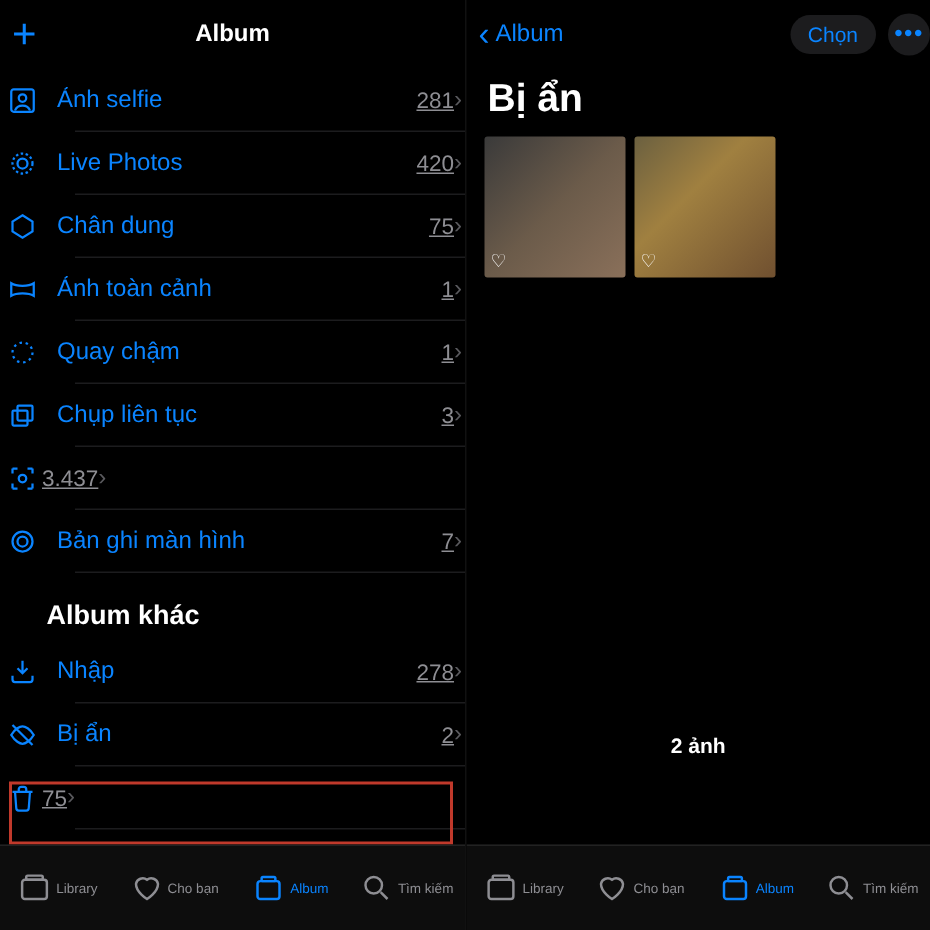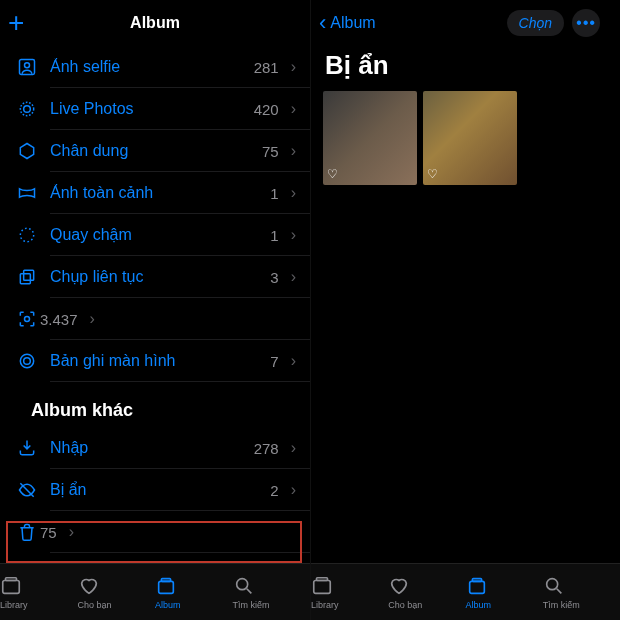--- a/index.html
+++ b/index.html
@@ -6,47 +6,47 @@
   .stage{width:620px;height:620px;background:#fff;position:relative;}
   .phones{display:flex;width:620px;height:620px;}
   .phone{width:310px;height:620px;background:#000;color:#fff;position:relative;display:flex;flex-direction:column;overflow:hidden;box-sizing:border-box;}
   .phone + .phone{border-left:1px solid #111;}
   
   .hdr{height:46px;flex:0 0 46px;position:relative;display:flex;align-items:center;justify-content:center;}
   .hdr-title{font-size:16px;font-weight:600;color:#fff;}
   .hdr-left{position:absolute;left:8px;top:0;height:46px;display:flex;align-items:center;color:#0A84FF;font-size:28px;line-height:1;}
   .back-grp{display:flex;align-items:center;font-size:16px;color:#0A84FF;gap:2px;}
   .back-grp .chev{font-size:22px;line-height:1;margin-right:2px;}
-  .hdr-right{position:absolute;right:20px;top:0;height:46px;display:flex;align-items:center;gap:8px;font-style:italic;}
+  .hdr-right{position:absolute;right:0;top:0;height:46px;display:flex;align-items:center;gap:8px;}
   .pill{background:#1c1c1e;color:#0A84FF;font-size:14px;padding:5px 12px;border-radius:14px;}
   .dotbtn{width:28px;height:28px;border-radius:14px;background:#1c1c1e;color:#0A84FF;display:flex;align-items:center;justify-content:center;font-size:16px;letter-spacing:1px;}
   
   .body{flex:1 1 auto;overflow:hidden;position:relative;}
   
   .list{display:flex;flex-direction:column;}
-  .row{display:flex;align-items:center;height:42px;padding:0 14px;position:relative;}
+  .row{display:flex;align-items:center;height:42px;padding:0 2px;position:relative;}
   .row .ic{width:26px;flex:0 0 26px;display:flex;align-items:center;justify-content:center;color:#0A84FF;}
   .row .ic svg{width:20px;height:20px;stroke:#0A84FF;fill:none;stroke-width:1.8;}
   .row .lbl{flex:1 1 auto;color:#0A84FF;font-size:16px;padding-left:10px;white-space:nowrap;overflow:hidden;text-overflow:ellipsis;}
-  .row .cnt{color:#8e8e93;font-size:15px;margin-right:12px;}
+  .row .cnt{color:#8e8e93;font-size:15px;margin-right:0;text-decoration:underline;}
   .row .chev{color:#5a5a5e;font-size:16px;}
   .row::after{content:"";position:absolute;left:50px;right:0;bottom:0;height:1px;background:#1c1c1e;}
   .sec-h{font-size:18px;font-weight:700;color:#fff;padding:18px 31px 6px;}
   .hl{position:absolute;border:2px solid #c0392b;pointer-events:none;}
   
   .big-title{font-size:26px;font-weight:700;color:#fff;padding:4px 14px 10px;}
   .grid{display:flex;gap:6px;padding:0 12px;}
   .thumb{width:94px;height:94px;border-radius:2px;position:relative;overflow:hidden;}
   .thumb .heart{position:absolute;left:4px;bottom:4px;color:#fff;font-size:12px;}
   .t1{background:linear-gradient(135deg,#3a3a3a 0%,#6b5b4a 50%,#8a705a 100%);}
   .t2{background:linear-gradient(135deg,#6b6040 0%,#a08040 40%,#705030 100%);}
   .count-label{position:absolute;left:0;right:0;bottom:58px;text-align:center;color:#fff;font-size:14px;font-weight:600;}
   
   .tabbar{height:56px;flex:0 0 56px;background:#0d0d0d;border-top:1px solid #222;display:flex;}
-  .tab{flex:1 1 0;display:flex;flex-direction:column;align-items:flex-start;justify-content:center;gap:3px;color:#8e8e93;}
+  .tab{flex:1 1 0;display:flex;flex-direction:row;align-items:center;justify-content:center;gap:3px;color:#8e8e93;}
   .tab.active{color:#0A84FF;}
   .tab svg{width:22px;height:22px;stroke:currentColor;fill:none;stroke-width:1.8;}
   .tab .tlbl{font-size:9px;}
   .ic-fill svg{fill:#0A84FF;stroke:none;}
 </style>
 </head>
 <body>
 <div class="stage">
 <div class="phones">
 
@@ -242,20 +242,21 @@
   <div class="body">
     <div class="big-title">Bị ẩn</div>
     <div class="grid">
       <div class="thumb t1">
               <span class="heart">♡</span>
             </div>
       <div class="thumb t2">
               <span class="heart">♡</span>
             </div>
     </div>
+    <div class="count-label">2 ảnh</div>
   </div>
 
   <div class="tabbar">
     <div class="tab">
       <svg viewBox="0 0 24 24">
               <rect x="3" y="6" width="18" height="14" rx="2"></rect>
               <rect x="6" y="3" width="12" height="3" rx="1"></rect>
             </svg>
       <span class="tlbl">Library</span>
     </div>

